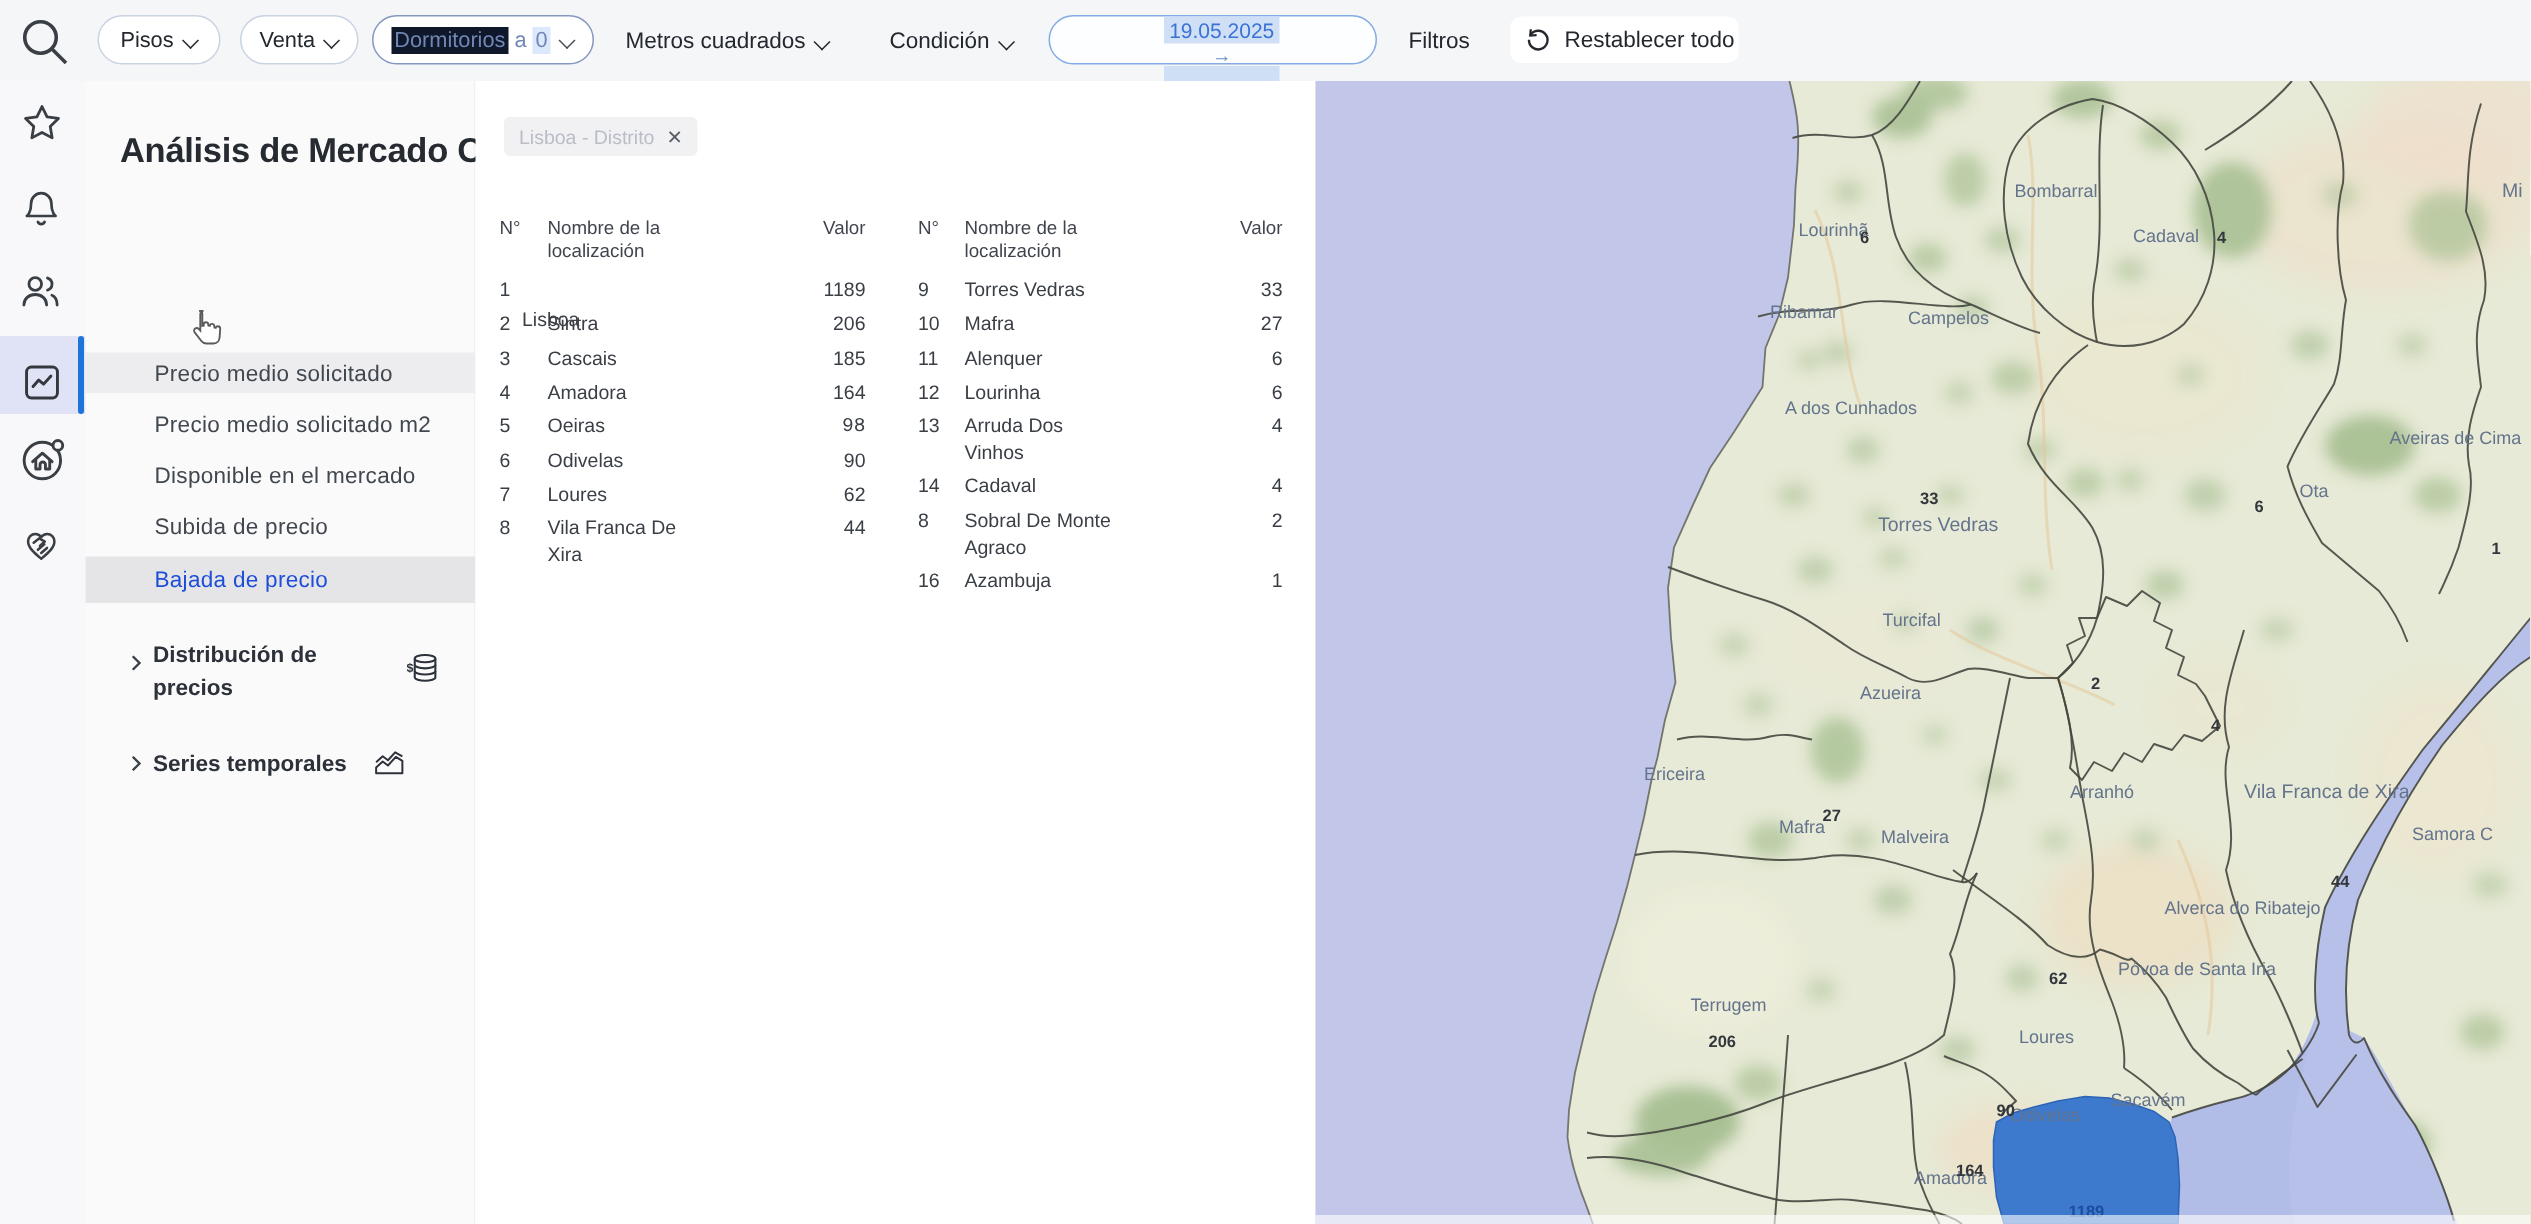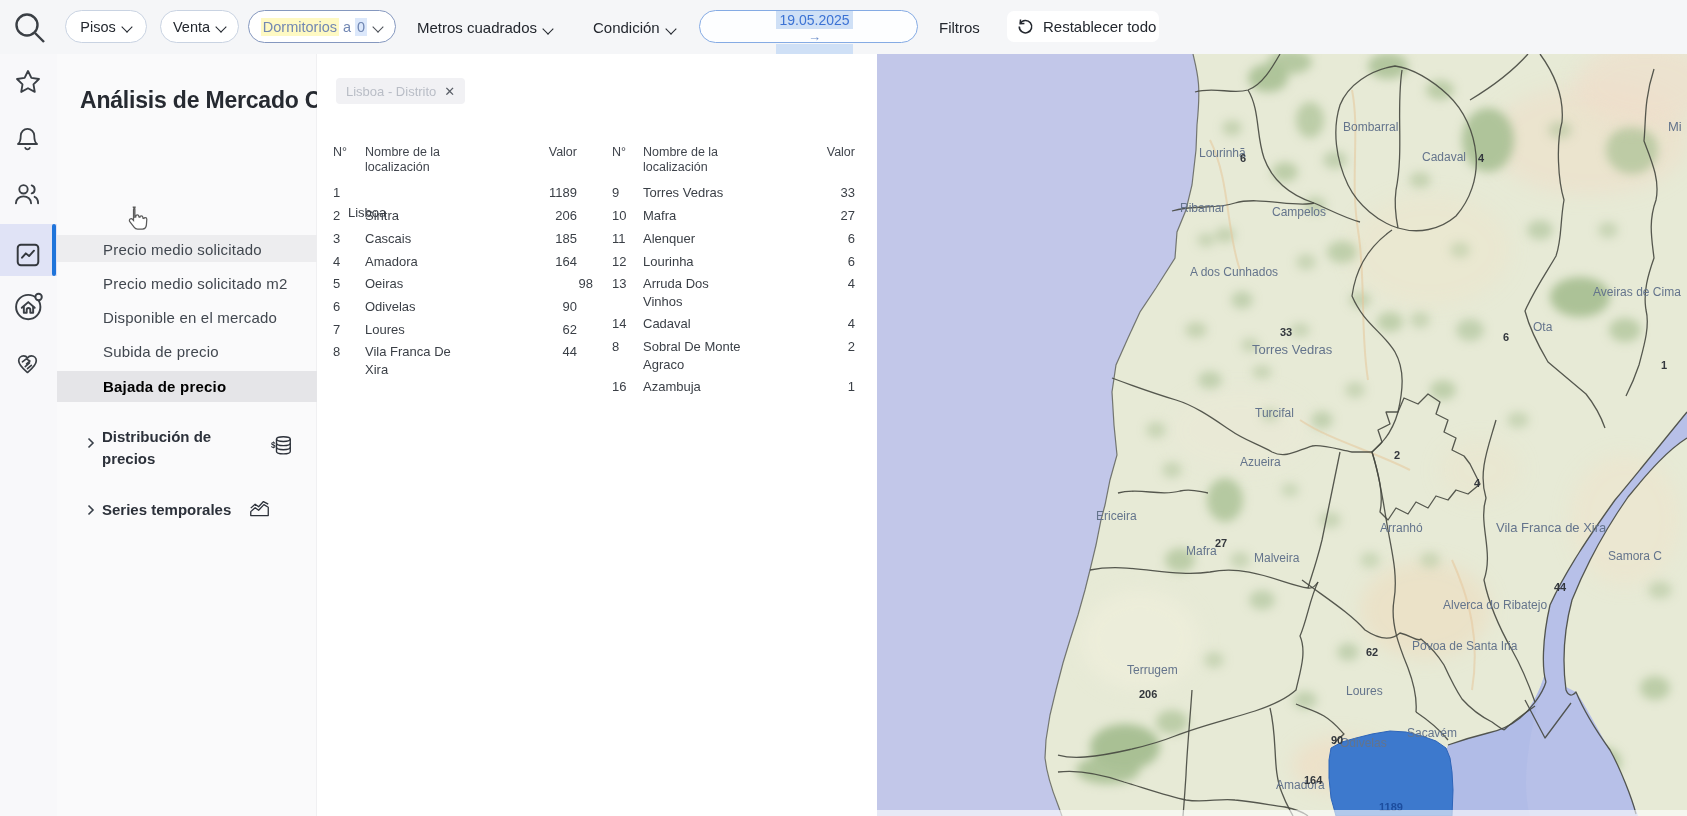--- a/index.html
+++ b/index.html
@@ -38,21 +38,21 @@
 <body>
 <div id="page">
   <div id="topbar">
     <svg class="abs" style="left:11px;top:9px" width="38" height="38" viewBox="0 0 38 38" fill="none" stroke="#3a3f45" stroke-width="2.4">
         <circle cx="16" cy="16" r="10.5"></circle>
         <line x1="24" y1="24" x2="33" y2="33"></line>
       </svg>
     <div class="pill" style="left:65px; width:82px;">Pisos<span class="chev"></span></div>
     <div class="pill" style="left:160px; width:79px;">Venta<span class="chev"></span></div>
     <div class="pill" style="left:248px; width:148px; border:1.4px solid #8598bf; color:#7187b3;">
-        <span style="background:#fef9c3; padding:1px 2px;">Dormitorios</span>
+        <span style="background:#0f172a; padding:1px 2px;">Dormitorios</span>
         <span>&nbsp;a&nbsp;</span>
         <span style="background:#dce8fb; padding:1px 2px;">0</span>
         <span class="chev" style="color:#4a4f56"></span>
       </div>
     <div class="tbtext" style="left:417px;">Metros cuadrados<span class="chev" style="color:#23272e"></span></div>
     <div class="tbtext" style="left:593px;">Condición<span class="chev" style="color:#23272e"></span></div>
     <div class="pill pillblue" style="left:699px; width:219px; justify-content:flex-start; padding-left:12px;">
       <span style="background:#cfe0f6; padding:1px 3px; font-size:14px;">19.05.2025</span>
       <span style="color:#6a8cc9; margin:0 6px; font-size:13px;">→</span>
       <span style="background:#cfe0f6; padding:13px 3px; font-size:14px;">19.08.2025</span>
@@ -117,21 +117,21 @@
 
     <svg class="abs" style="left:66px; top:152px" width="25" height="28" viewBox="0 0 24 27">
         <path d="M9.3,1.2 c1.2,0 2.1,.9 2.1,2.1 v7.6 l.9,-.2 v-.7 c0,-.9 .7,-1.5 1.5,-1.5 .7,0 1.3,.5 1.4,1.3 l.1,.8 .9,.2 c.1,-.7 .7,-1.2 1.4,-1.2 .8,0 1.4,.6 1.5,1.4 l.1,.9 .8,.2 c.2,-.6 .8,-1 1.4,-1 .9,0 1.5,.7 1.5,1.6 l-.4,5.5 c-.2,2.2 -1.6,4 -3.8,4 h-4.7 c-1.3,0 -2.5,-.6 -3.2,-1.6 l-4.3,-5.6 c-.6,-.8 -.5,-1.8 .3,-2.4 .7,-.5 1.7,-.4 2.3,.2 l1,1.1 v-10.6 c0,-1.2 .9,-2.1 2.1,-2.1 z" fill="#fff" stroke="#5a5a5a" stroke-width="1.2"></path>
       </svg>
     <div class="navrow" style="top:181px; height:27px; background:#ededef;"></div>
     <div class="navsub" style="top:187px;">Precio medio solicitado</div>
     <div class="navsub" style="top:221px;">Precio medio solicitado m2</div>
     <div class="navsub" style="top:255px;">Disponible en el mercado</div>
     <div class="navsub" style="top:289px;">Subida de precio</div>
     <div class="navrow" style="top:317px; height:31px; background:#e5e5e8;"></div>
-    <div class="navsub" style="top:324px; font-weight:bold; color:#000000;text-align:center;">Bajada de precio</div>
+    <div class="navsub" style="top:324px; font-weight:normal; color:#1d4ed8;text-align:center;">Bajada de precio</div>
     <div class="abs" style="left:30px; top:381px; width:8px; height:12px;"><svg width="8" height="12" viewBox="0 0 8 12" fill="none" stroke="#394049" stroke-width="1.6">
           <path d="M1.5 1.5 L6 6 L1.5 10.5"></path>
         </svg></div>
     <div class="abs navmain" style="left:45px; top:372px; width:150px; line-height:22px;">Distribución de precios</div>
     <svg class="abs" style="left:214px; top:381px" width="22" height="21" viewBox="0 0 24 22" fill="none" stroke="#2c313a" stroke-width="1.5">
         <ellipse cx="13.5" cy="4" rx="7.5" ry="2.6"></ellipse>
         <path d="M6 4v13.5c0 1.4 3.4 2.6 7.5 2.6s7.5-1.2 7.5-2.6V4"></path>
         <path d="M6 8.5c0 1.4 3.4 2.6 7.5 2.6s7.5-1.2 7.5-2.6M6 13c0 1.4 3.4 2.6 7.5 2.6s7.5-1.2 7.5-2.6"></path>
         <text x="0" y="14" font-size="9" fill="#2c313a" stroke="none" font-weight="bold">$</text>
       </svg>
@@ -162,21 +162,21 @@
       <div class="td" style="left:48px; top:153px;">Sintra</div>
       <div class="td tdr" style="left:200px; top:153px; width:60px;">206</div>
     <div class="td" style="left:16px; top:176px;">3</div>
       <div class="td" style="left:48px; top:176px;">Cascais</div>
       <div class="td tdr" style="left:200px; top:176px; width:60px;">185</div>
     <div class="td" style="left:16px; top:199px;">4</div>
       <div class="td" style="left:48px; top:199px;">Amadora</div>
       <div class="td tdr" style="left:200px; top:199px; width:60px;">164</div>
     <div class="td" style="left:16px; top:221px;">5</div>
       <div class="td" style="left:48px; top:221px;">Oeiras</div>
-      <div class="td tdr" style="left:216px; top:221px; width:60px;">98</div>
+      <div class="td tdr" style="left:200px; top:221px; width:60px;font-family:Liberation Mono, monospace;">98</div>
     <div class="td" style="left:16px; top:244px;">6</div>
       <div class="td" style="left:48px; top:244px;">Odivelas</div>
       <div class="td tdr" style="left:200px; top:244px; width:60px;">90</div>
     <div class="td" style="left:16px; top:267px;">7</div>
       <div class="td" style="left:48px; top:267px;">Loures</div>
       <div class="td tdr" style="left:200px; top:267px; width:60px;">62</div>
     <div class="td" style="left:16px; top:289px;">8</div>
       <div class="td" style="left:48px; top:289px; width:110px;">Vila Franca De Xira</div>
       <div class="td tdr" style="left:200px; top:289px; width:60px;">44</div>
 

